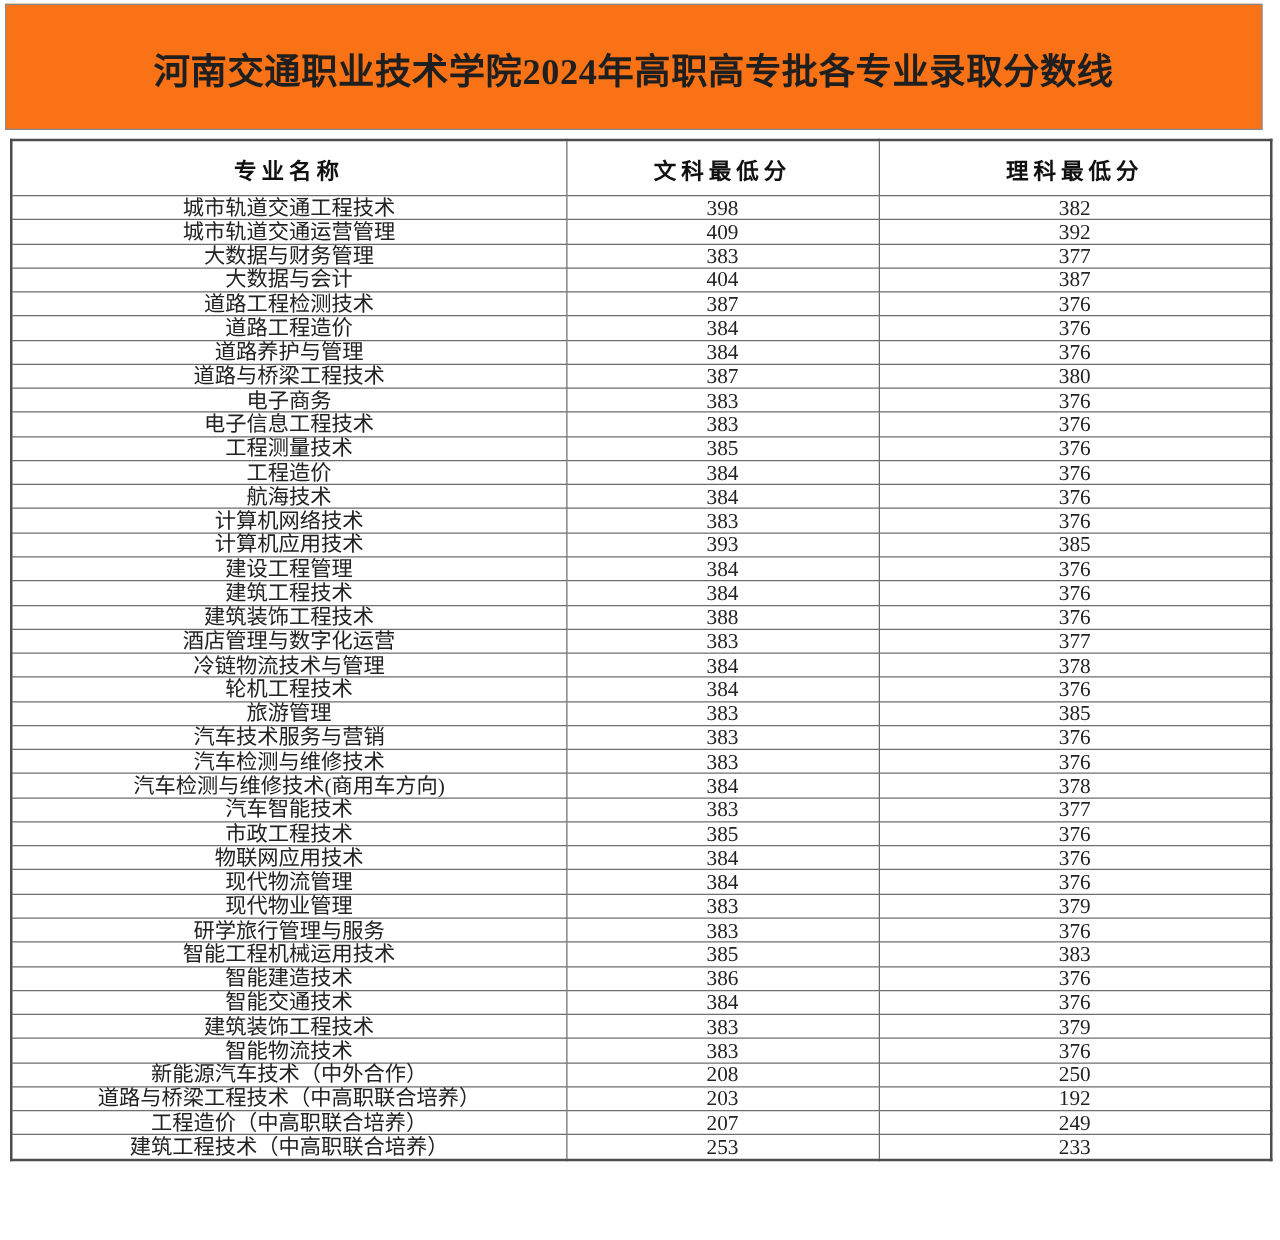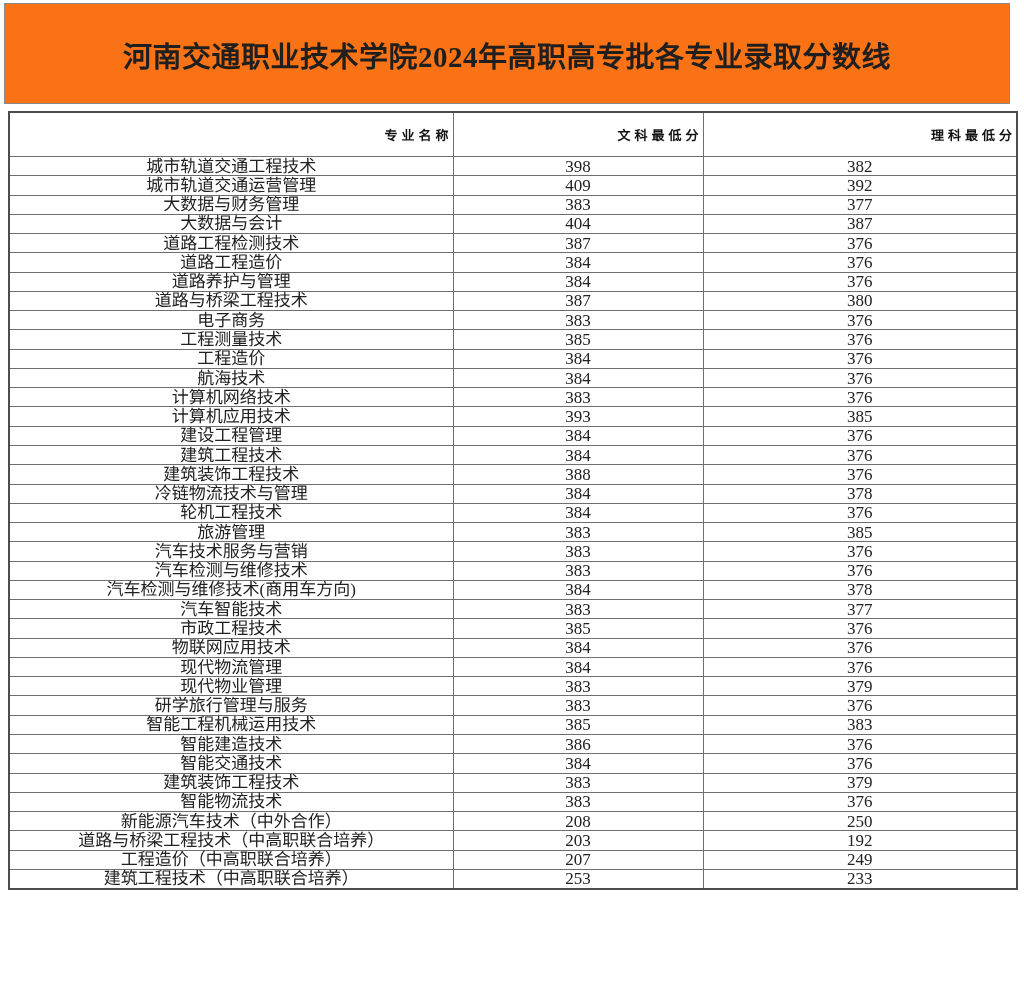--- a/index.html
+++ b/index.html
@@ -52,24 +52,23 @@
     text-align: center;
     vertical-align: middle;
     padding: 0;
     white-space: nowrap;
     overflow: visible;
   }
   table.scores thead th {
     height: 43px;
     font-family: "Liberation Sans", "DejaVu Sans", sans-serif;
     font-weight: bold;
-    font-size: 13px;
+    font-size: 18px;
     letter-spacing: 4px;
     color: #111111;
-    text-align: right;
   }
   table.scores tbody td {
     height: 18.28px;
     font-family: "Liberation Serif", "DejaVu Serif", serif;
     font-size: 17px;
     line-height: 1.0;
     color: #222222;
   }
   col.c-major { width: 444px; }
   col.c-wen   { width: 250px; }
@@ -135,20 +134,25 @@
         <td>道路与桥梁工程技术</td>
         <td>387</td>
         <td>380</td>
       </tr>
       <tr>
         <td>电子商务</td>
         <td>383</td>
         <td>376</td>
       </tr>
       <tr>
+        <td>电子信息工程技术</td>
+        <td>383</td>
+        <td>376</td>
+      </tr>
+      <tr>
         <td>工程测量技术</td>
         <td>385</td>
         <td>376</td>
       </tr>
       <tr>
         <td>工程造价</td>
         <td>384</td>
         <td>376</td>
       </tr>
       <tr>
@@ -173,20 +177,25 @@
       </tr>
       <tr>
         <td>建筑工程技术</td>
         <td>384</td>
         <td>376</td>
       </tr>
       <tr>
         <td>建筑装饰工程技术</td>
         <td>388</td>
         <td>376</td>
+      </tr>
+      <tr>
+        <td>酒店管理与数字化运营</td>
+        <td>383</td>
+        <td>377</td>
       </tr>
       <tr>
         <td>冷链物流技术与管理</td>
         <td>384</td>
         <td>378</td>
       </tr>
       <tr>
         <td>轮机工程技术</td>
         <td>384</td>
         <td>376</td>

